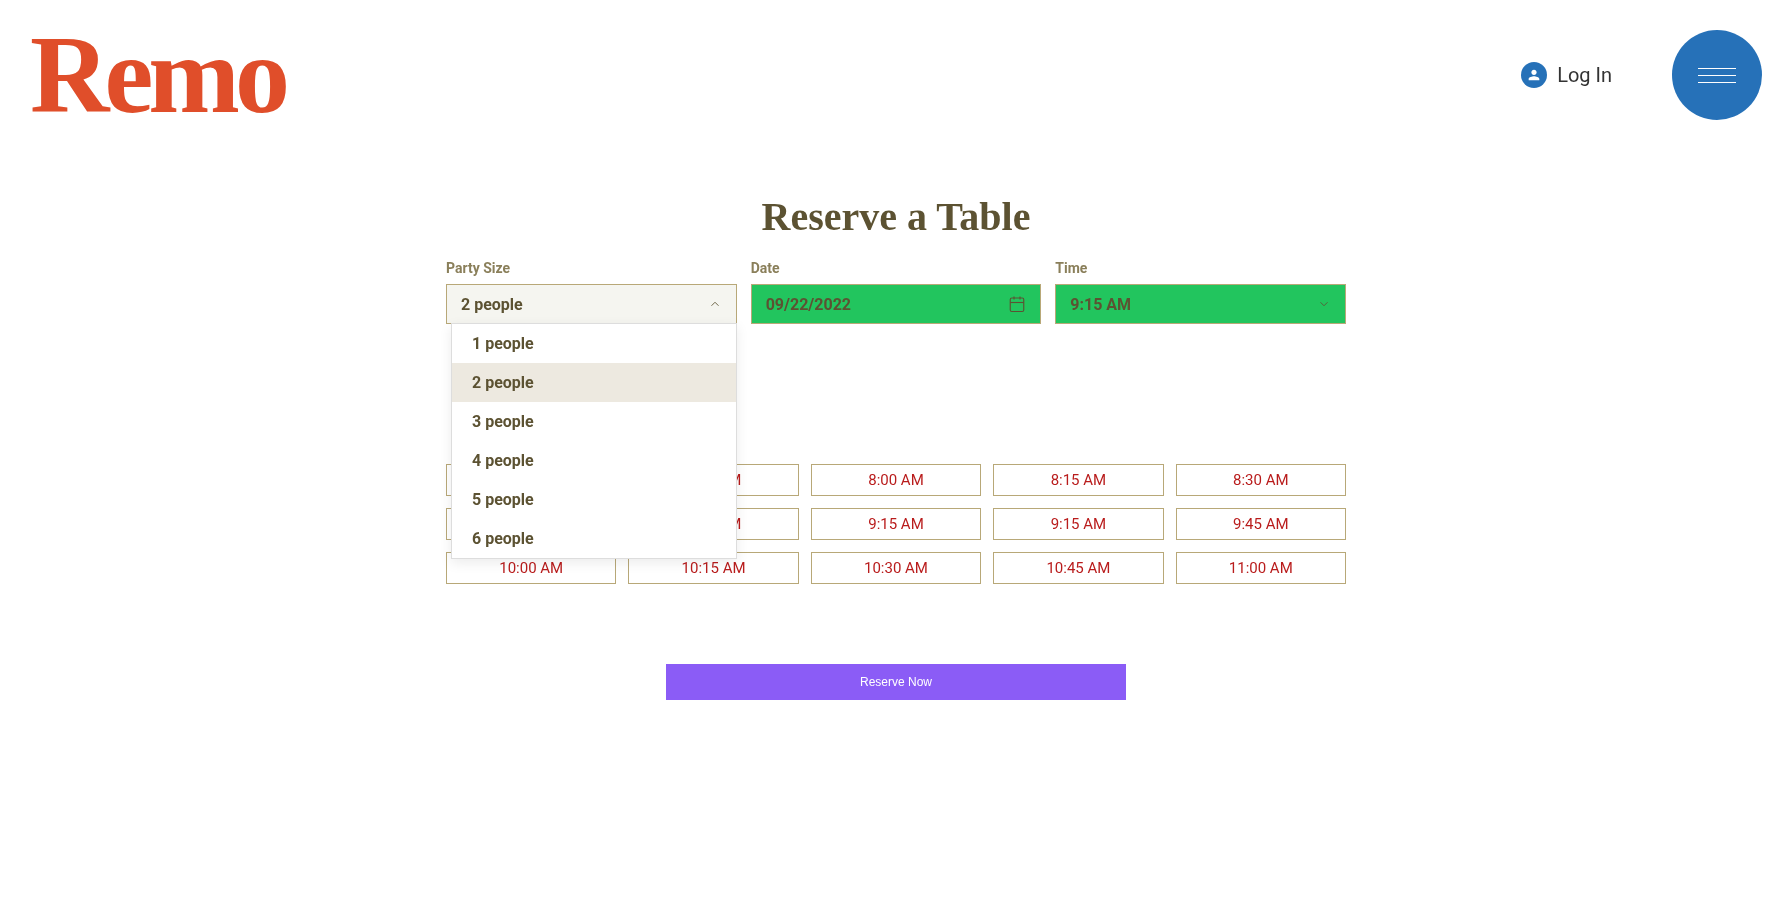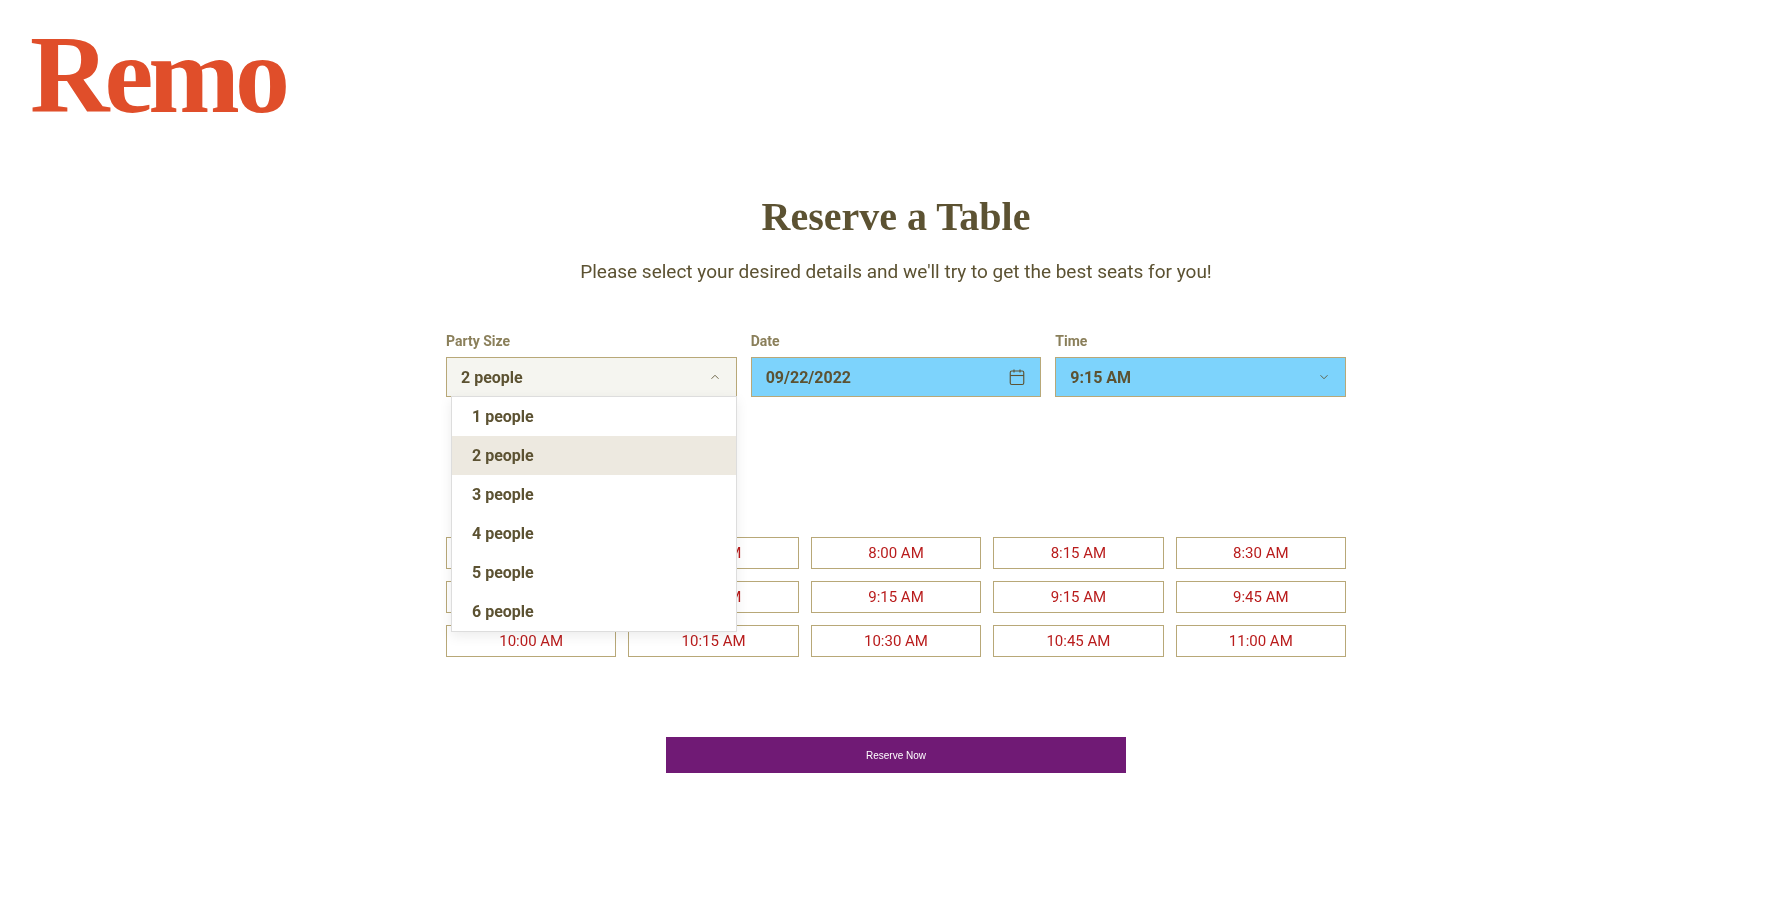--- a/index.html
+++ b/index.html
@@ -123,21 +123,21 @@
       font-size: 14px;
       color: #8A7F5A;
       margin-bottom: 8px;
       display: block;
     }
     
     .select-box {
       width: 100%;
       height: 40px;
       border: 1px solid #B8A878;
-      background: #7dd3fc;
+      background: #22c55e;
       display: flex;
       align-items: center;
       justify-content: space-between;
       padding: 0 14px;
       cursor: pointer;
       font-size: 16px;
       color: #5C5232;
     }
     
     .select-box.open {
@@ -198,38 +198,52 @@
       align-items: center;
       justify-content: center;
       font-size: 15px;
       color: #b91c1c;
       cursor: pointer;
     }
     
     .reserve-button {
       width: 460px;
       height: 36px;
-      background: #701a75;
+      background: #8b5cf6;
       color: white;
       border: none;
-      font-size: 10px;
+      font-size: 12px;
       cursor: pointer;
       margin-top: 80px;
     }
   </style>
 </head>
 <body>
 
 <div class="header">
   <div class="logo">Remo</div>
+  <div class="header-right">
+    <div class="login-section">
+      <div class="user-icon">
+        <svg viewBox="0 0 24 24">
+            <path d="M12 12c2.21 0 4-1.79 4-4s-1.79-4-4-4-4 1.79-4 4 1.79 4 4 4zm0 2c-2.67 0-8 1.34-8 4v2h16v-2c0-2.66-5.33-4-8-4z"></path>
+          </svg>
+      </div>
+      <span class="login-text">Log In</span>
+    </div>
+    <div class="menu-button">
+      <span></span>
+      <span></span>
+      <span></span>
+    </div>
+  </div>
 </div>
 
 <div class="content">
   <h1 class="title">Reserve a Table</h1>
-  <p class="subtitle">Please select your desired details and we'll try to get the best seats for you!</p>
   
   <div class="form-row">
     <div class="form-group">
       <label class="form-label">Party Size</label>
       <div class="select-box open">
         <span>2 people</span>
         <svg class="chevron" viewBox="0 0 24 24">
             <polyline points="6 15 12 9 18 15"></polyline>
           </svg>
       </div>

